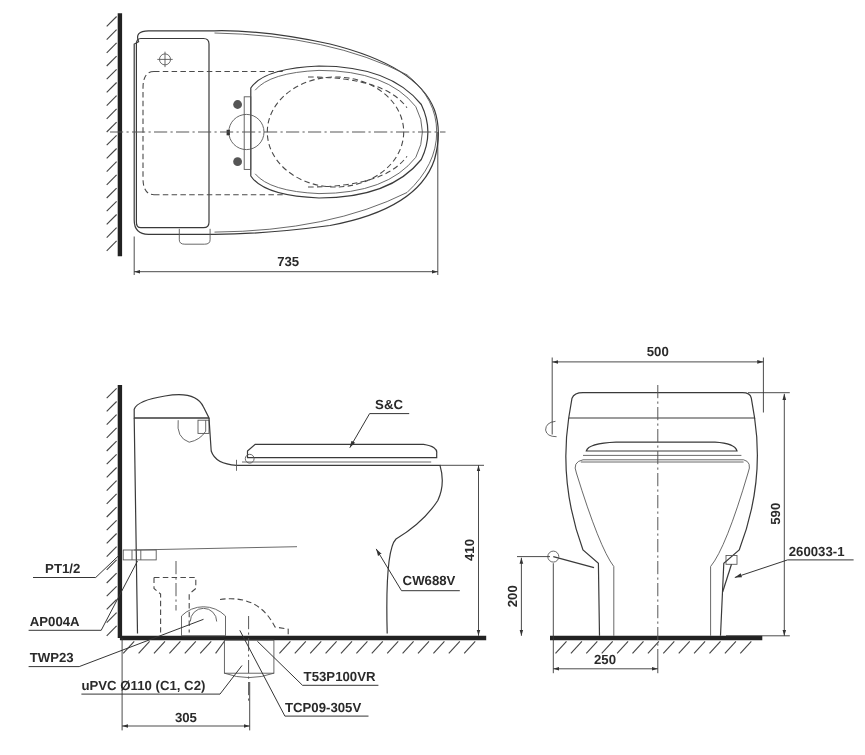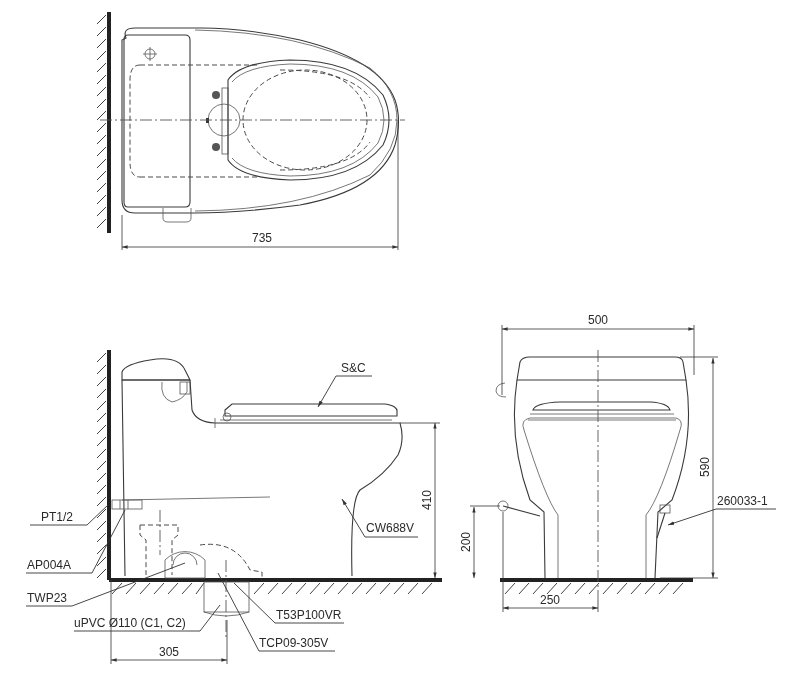--- a/index.html
+++ b/index.html
@@ -1,17 +1,17 @@
 <!DOCTYPE html>
 <html><head>
   <meta charset="utf-8">
   <style>
     html, body { margin: 0; padding: 0; background: #ffffff; }
     body { width: 786px; height: 686px; position: relative; overflow: hidden; }
-    .drawing { position: absolute; left: 0; top: 0; width: 786px; height: 686px; }
+    .drawing { position: absolute; left: 0; top: 0; width: 786px; height: 686px; font-weight: bold; }
     svg text { font-family: "Liberation Sans", "DejaVu Sans", sans-serif; fill: #2a2a2a; }
     .ln { stroke: #3a3a3a; fill: none; stroke-width: 1.1; }
     .thin { stroke: #555; fill: none; stroke-width: 0.8; }
     .dash { stroke: #4a4a4a; fill: none; stroke-width: 1; stroke-dasharray: 5 3; }
     .center { stroke: #555; fill: none; stroke-width: 0.9; stroke-dasharray: 12 3 2 3; }
     .wall { stroke: #222; stroke-width: 4; fill: none; }
     .hatch { stroke: #444; stroke-width: 1; }
     .dim { stroke: #333; stroke-width: 0.8; fill: none; }
     .leader { stroke: #333; stroke-width: 0.9; fill: none; }
     .lbl { font-size: 12px; }

